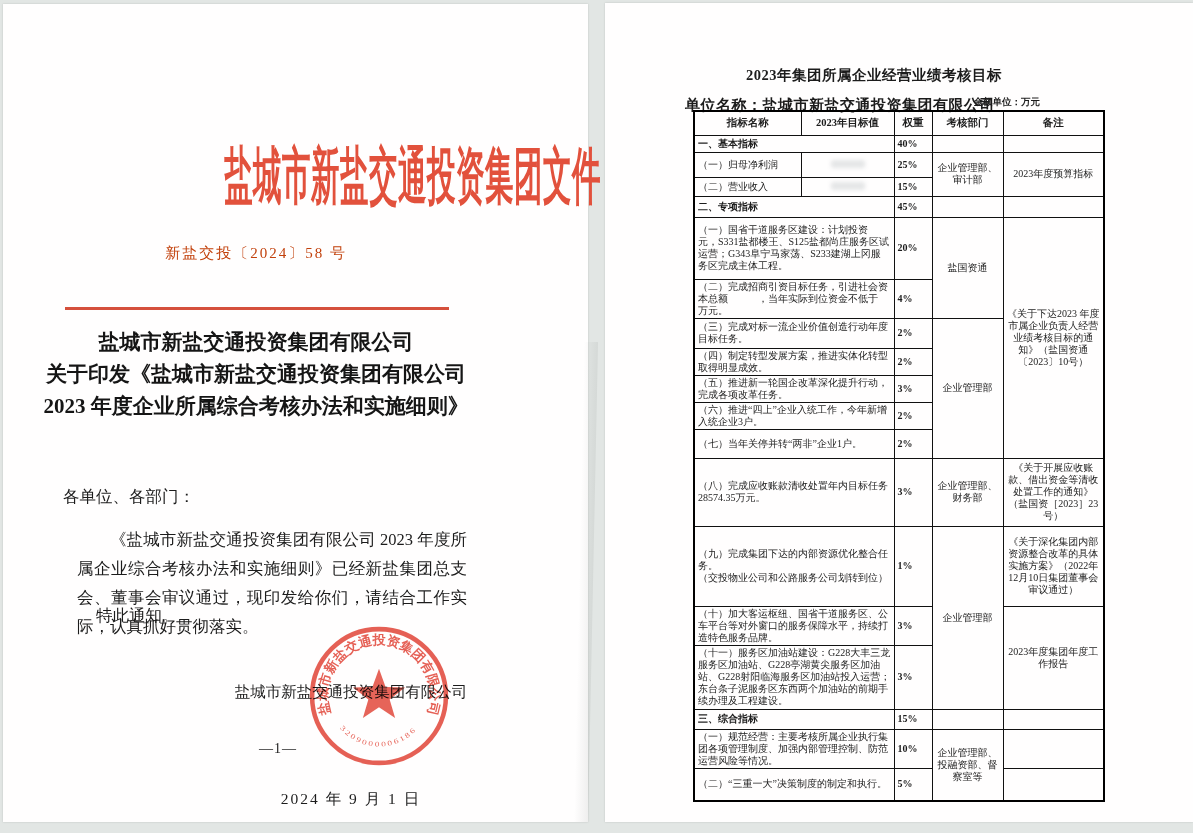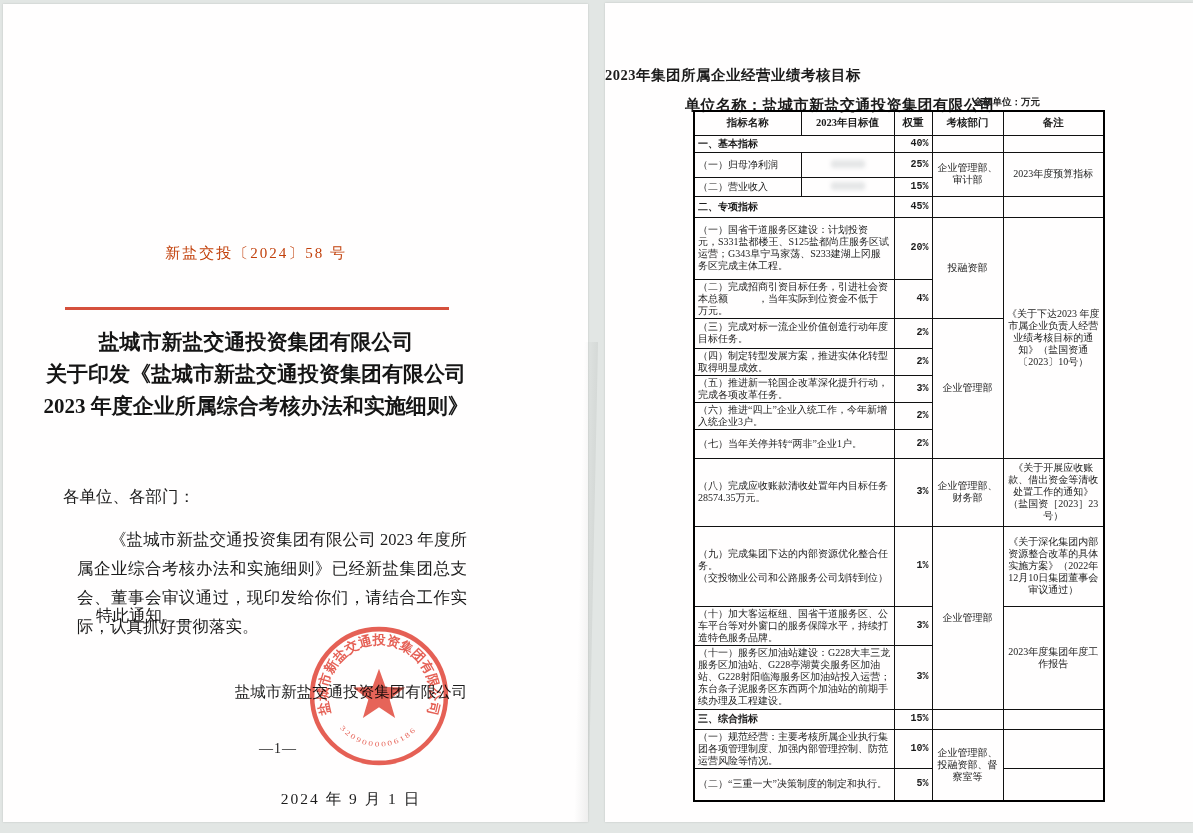--- a/index.html
+++ b/index.html
@@ -32,44 +32,47 @@
   .sign-date{position:absolute;top:737px;left:228px;width:240px;text-align:center;
     font-size:15.5px;letter-spacing:2px;margin-top:48px;}
   .pageno{position:absolute;top:737px;left:256px;font-size:14px;letter-spacing:1px;}
   .stamp{position:absolute;left:302px;top:618px;width:148px;height:148px;
     mix-blend-mode:multiply;opacity:.92;}
   .scan-shadow{position:absolute;right:0;bottom:0;width:14px;height:480px;
     background:linear-gradient(to right,rgba(0,0,0,0) 0%,rgba(120,125,122,.12) 100%);
     transform:skewX(-1.2deg);transform-origin:bottom right;}
 
   
-  .rp-title{position:absolute;top:63px;left:0;width:538px;
+  .rp-title{position:absolute;top:63px;left:0;width:538px;text-align:center;
     font-weight:bold;font-size:14.5px;letter-spacing:.5px;}
   .rp-meta-left{position:absolute;top:93px;left:80px;font-size:15px;font-weight:bold;
     letter-spacing:.5px;}
   .rp-meta-right{position:absolute;top:93px;left:350px;width:85px;text-align:right;
     font-size:9.5px;font-weight:bold;}
   table.kpi{position:absolute;top:107px;left:88px;width:410px;border-collapse:collapse;
     table-layout:fixed;border:2px solid #000;}
   .kpi th,.kpi td{border:1px solid #111;padding:1px 3px;font-size:10px;line-height:12px;
     vertical-align:middle;overflow:hidden;}
   .kpi th{font-weight:bold;text-align:center;font-size:10.5px;font-family:Liberation Serif, serif;}
   .c-name{text-align:left;padding-left:4px;}
   .c-sec{font-weight:bold;font-size:10.5px;}
-  .c-weight{text-align:right;font-weight:bold;font-family:Liberation Mono, monospace;}
+  .c-weight{text-align:left;font-weight:bold;}
   .c-target,.c-dept,.c-remark{text-align:center;}
   .c-remark{line-height:12.5px;}
   .smudge{display:inline-block;width:34px;height:8px;background:#c9cdcf;opacity:.5;
     filter:blur(2px);border-radius:2px;}
 </style>
 </head>
 <body>
 
 <div class="page" id="page-left">
 
+  <div class="org-title-wrap">
+    <span class="org-title">盐城市新盐交通投资集团文件</span>
+  </div>
 
   <div class="doc-number">新盐交投〔2024〕58 号</div>
 
   <div class="red-rule"></div>
 
   <div class="notice-title">
     <div>盐城市新盐交通投资集团有限公司</div>
     <div>关于印发《盐城市新盐交通投资集团有限公司</div>
     <div>2023 年度企业所属综合考核办法和实施细则》</div>
   </div>
@@ -146,21 +149,21 @@
 
     <tr style="height:21px">
       <td colspan="2" class="c-name c-sec">二、专项指标</td>
       <td class="c-weight">45%</td>
       <td></td>
       <td></td>
     </tr>
     <tr style="height:62px">
       <td colspan="2" class="c-name">（一）国省干道服务区建设：计划投资　　　　元，S331盐都楼王、S125盐都尚庄服务区试运营；G343阜宁马家荡、S233建湖上冈服务区完成主体工程。</td>
       <td class="c-weight">20%</td>
-      <td rowspan="2" class="c-dept">投融资部</td>
+      <td rowspan="2" class="c-dept">盐国资通</td>
       <td rowspan="7" class="c-remark">《关于下达2023 年度市属企业负责人经营业绩考核目标的通知》（盐国资通〔2023〕10号）</td>
     </tr>
     <tr style="height:29px">
       <td colspan="2" class="c-name">（二）完成招商引资目标任务，引进社会资本总额　　　，当年实际到位资金不低于　　　万元。</td>
       <td class="c-weight">4%</td>
     </tr>
     <tr style="height:30px">
       <td colspan="2" class="c-name">（三）完成对标一流企业价值创造行动年度目标任务。</td>
       <td class="c-weight">2%</td>
       <td rowspan="5" class="c-dept">企业管理部</td>

